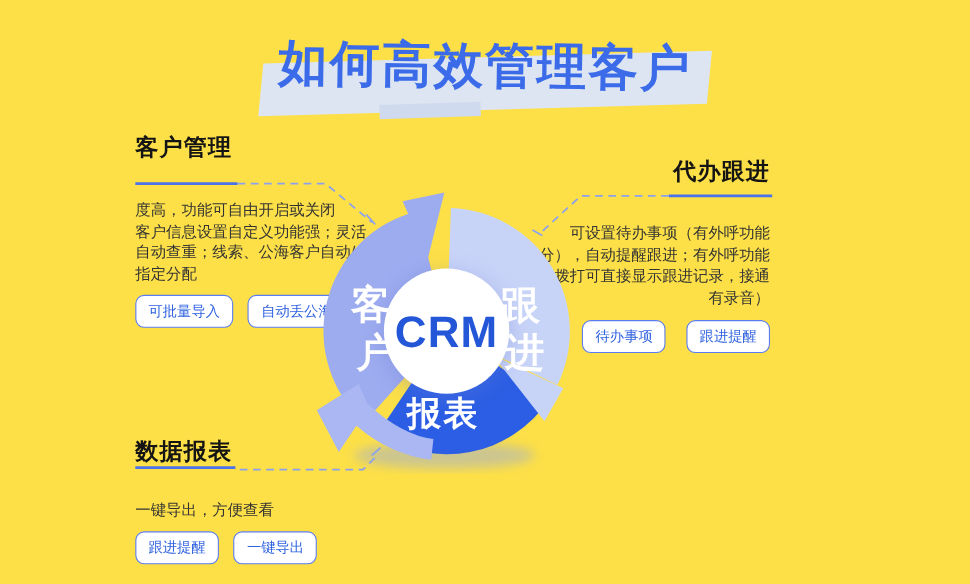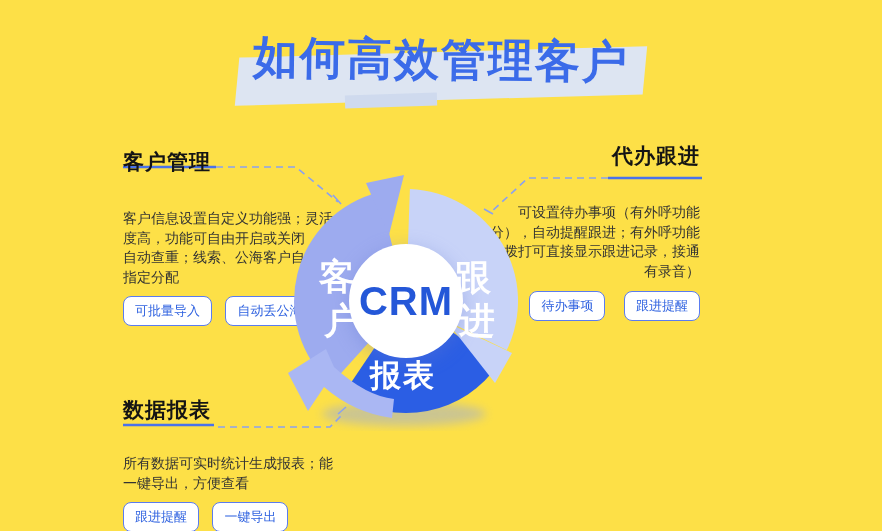--- a/index.html
+++ b/index.html
@@ -16,21 +16,21 @@
   .title-text{position:relative;z-index:1;margin:0;font-size:45px;font-weight:800;
               color:#3b6be9;letter-spacing:2px;transform:rotate(0.8deg);white-space:nowrap;}
 
   
   .section{position:absolute;}
   .section h2{margin:0;font-size:21px;font-weight:800;color:#141414;letter-spacing:1px;}
   .body-line{font-size:14px;color:#333;line-height:19.5px;white-space:nowrap;}
   .tags{margin-top:9px;}
   .tag{display:inline-block;border:1.5px solid #5b7cf0;border-radius:8px;background:#fff;
        color:#2f62e0;font-size:13px;padding:5px 11px;margin-right:9px;white-space:nowrap;}
-  #sec-customer{left:123px;top:148px;width:220px;}
+  #sec-customer{left:123px;top:120px;width:220px;}
   #sec-customer .body{margin-top:33px;}
   #sec-followup{right:182px;top:142px;width:240px;text-align:right;font-family:Liberation Mono, monospace;}
   #sec-followup .body{margin-top:34px;}
   #sec-followup .tag{margin-right:0;margin-left:9px;}
   #sec-report{left:123px;top:396px;width:230px;}
   #sec-report .body{margin-top:30px;}
 
   
   #connectors,#diagram{position:absolute;pointer-events:none;}
   #connectors{left:0;top:0;}
@@ -66,22 +66,22 @@
     <g fill="none" stroke="#8ba1f0" stroke-width="1.6">
       <path d="M333,195 L341,204"></path>
       <path d="M484,209 L493,214"></path>
       <path d="M338,414 L346,407"></path>
     </g>
   </svg>
 
   <div class="section" id="sec-customer">
     <h2>客户管理</h2>
     <div class="body">
+      <div class="body-line">度高，功能可自由开启或关闭</div>
       <div class="body-line">客户信息设置自定义功能强；灵活</div>
-      <div class="body-line">度高，功能可自由开启或关闭</div>
       <div class="body-line">自动查重；线索、公海客户自动/</div>
       <div class="body-line">指定分配</div>
     </div>
     <div class="tags">
       <span class="tag">可批量导入</span>
       <span class="tag">自动丢公海</span>
     </div>
   </div>
 
   <div class="section" id="sec-followup">
@@ -94,21 +94,20 @@
     </div>
     <div class="tags">
       <span class="tag">待办事项</span>
       <span class="tag">跟进提醒</span>
     </div>
   </div>
 
   <div class="section" id="sec-report">
     <h2>数据报表</h2>
     <div class="body">
-      <div class="body-line">所有数据可实时统计生成报表；能</div>
       <div class="body-line">一键导出，方便查看</div>
     </div>
     <div class="tags">
       <span class="tag">跟进提醒</span>
       <span class="tag">一键导出</span>
     </div>
   </div>
 
   <svg id="diagram" width="260" height="260" viewBox="0 0 260 260">
     <defs>

